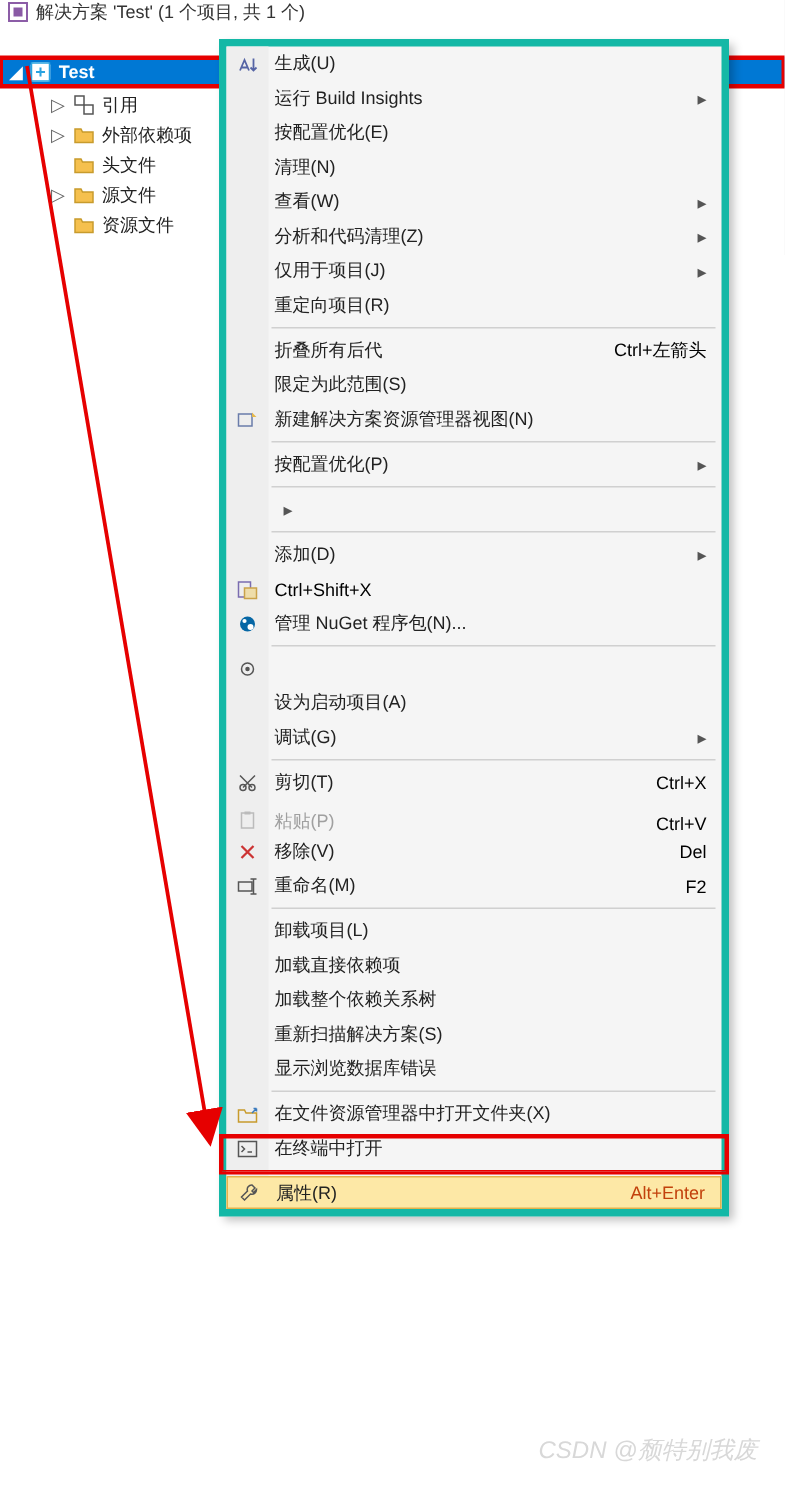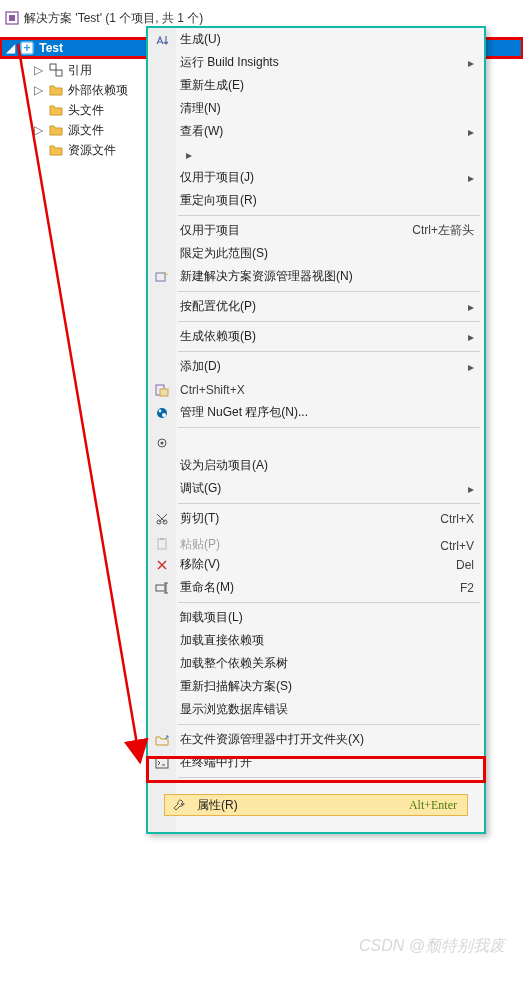--- a/index.html
+++ b/index.html
@@ -1,39 +1,39 @@
 <!DOCTYPE html>
 <html><head>
   <meta charset="utf-8">
   <style>
     * { margin: 0; padding: 0; box-sizing: border-box; font-family: "Microsoft YaHei", "Segoe UI", Tahoma, sans-serif; font-size: 12px; }
     body { background: #fff; width: 523px; height: 992px; position: relative; overflow: hidden; user-select: none; }
-    .top-bar { display:flex; align-items:center; height:36px; padding-left:4px; color:#333; gap:4px;}
+    .top-bar { display:flex; align-items:flex-start; height:36px; padding-left:4px; color:#333; gap:4px;}
     .solution-root { margin-top:2px; }
     .test-row { background:#0078d4; color:#fff; height:20px; display:flex; align-items:center; padding-left:4px; gap:4px; border:2px solid #e60000; outline:1px solid #e60000; }
     .test-row .expander { color:#fff; }
     .tree { padding-left:18px; margin-top:2px;}
     .tree-row { display:flex; align-items:center; height:20px; gap:4px; color:#222; padding-left:16px;}
     .tree-row .tw{ color:#666; width:10px; display:inline-block;}
     .icon { width:16px; height:16px; display:inline-flex; align-items:center; justify-content:center; }
-    .context-menu { position:absolute; left:146px; top:26px; width:340px; background:#f5f5f5; border:2px solid #14b8a6; box-shadow:3px 3px 6px rgba(0,0,0,.25); }
+    .context-menu { position:absolute; left:146px; top:26px; width:340px; background:#f5f5f5; border:5px solid #14b8a6; box-shadow:3px 3px 6px rgba(0,0,0,.25); }
     .menu-gutter { position:absolute; left:0; top:0; bottom:0; width:28px; background:#eeeeee; }
     .menu-item { position:relative; display:flex; align-items:center; height:23px; padding-left:32px; padding-right:10px; color:#222;}
     .menu-item.disabled { color:#a0a0a0;align-items:flex-end; }
     .menu-item .label { flex:1; }
-    .menu-item .shortcut { color:#404040; font-size:12px; }
+    .menu-item .shortcut { color:#000000; font-size:12px; }
     .menu-item .sub-arrow { color:#555; margin-left:6px;}
-    .menu-item.highlight { background:#fde8a6; border:1px solid #e5b24b; height:22px; margin:16px;}
-    .menu-item.highlight .shortcut{color:#4d7c0f;font-family:Liberation Serif, serif;}
+    .menu-item.highlight { background:#fde8a6; border:1px solid #e5b24b; height:22px; margin:0;}
+    .menu-item.highlight .shortcut{color:#c2410c;}
     .menu-sep { height:1px; background:#d0d0d0; margin:3px 4px 3px 30px; }
     .hl-box { position:absolute; border:2px solid #e60000; box-shadow:0 0 0 1px #e60000 inset; pointer-events:none;}
     .hl-properties { left:146px; top:756px; width:340px; height:27px;}
     svg.arrow { position:absolute; left:0; top:0; pointer-events:none;}
     .mi-icon{position:absolute;left:5px;width:18px;height:18px;display:flex;align-items:center;justify-content:center;}
-    .watermark { position:absolute; right:18px; bottom:35px; color:#d8d8d8; font-size:16px; font-style:italic;text-align:center;}
+    .watermark { position:absolute; right:18px; bottom:14px; color:#d8d8d8; font-size:16px; font-style:italic;text-align:center;}
   </style>
 </head>
 <body>
 
 <div class="top-bar">
   <span class="icon">
     <svg width="16" height="16" viewBox="0 0 16 16">
         <rect x="2" y="2" width="12" height="12" fill="none" stroke="#8a5aa5" stroke-width="1.3"></rect>
         <rect x="5" y="5" width="6" height="6" fill="#8a5aa5"></rect>
       </svg>
@@ -112,42 +112,43 @@
           <path d="M2 11l3-7 3 7m-5-2h4M11 3v8m-2-2l2 2 2-2" stroke="#5564a5" fill="none" stroke-width="1.2"></path>
         </svg>
       </span>
       <span class="label">生成(U)</span>
     </div>
   <div class="menu-item">
       <span class="label">运行 Build Insights</span>
       <span class="sub-arrow">▸</span>
     </div>
   <div class="menu-item">
-      <span class="label">重新生成(E)</span>
+      <span class="label">按配置优化(E)</span>
     </div>
   <div class="menu-item">
       <span class="label">清理(N)</span>
     </div>
   <div class="menu-item">
       <span class="label">查看(W)</span>
       <span class="sub-arrow">▸</span>
     </div>
   <div class="menu-item">
+      <span class="label">分析和代码清理(Z)</span>
       <span class="sub-arrow">▸</span>
     </div>
   <div class="menu-item">
       <span class="label">仅用于项目(J)</span>
       <span class="sub-arrow">▸</span>
     </div>
   <div class="menu-item">
       <span class="label">重定向项目(R)</span>
     </div>
   <div class="menu-sep"></div>
   <div class="menu-item">
-      <span class="label">仅用于项目</span>
+      <span class="label">折叠所有后代</span>
       <span class="shortcut">Ctrl+左箭头</span>
     </div>
   <div class="menu-item">
       <span class="label">限定为此范围(S)</span>
     </div>
   <div class="menu-item">
       <span class="mi-icon">
         <svg width="14" height="14" viewBox="0 0 14 14">
           <rect x="1" y="3" width="9" height="8" fill="none" stroke="#6a7caa"></rect>
           <path d="M10 2l3 3-3 0z" fill="#e6b84a"></path>
@@ -155,21 +156,20 @@
       </span>
       <span class="label">新建解决方案资源管理器视图(N)</span>
     </div>
   <div class="menu-sep"></div>
   <div class="menu-item">
       <span class="label">按配置优化(P)</span>
       <span class="sub-arrow">▸</span>
     </div>
   <div class="menu-sep"></div>
   <div class="menu-item">
-      <span class="label">生成依赖项(B)</span>
       <span class="sub-arrow">▸</span>
     </div>
   <div class="menu-sep"></div>
   <div class="menu-item">
       <span class="label">添加(D)</span>
       <span class="sub-arrow">▸</span>
     </div>
   <div class="menu-item">
       <span class="mi-icon">
         <svg width="14" height="14">

